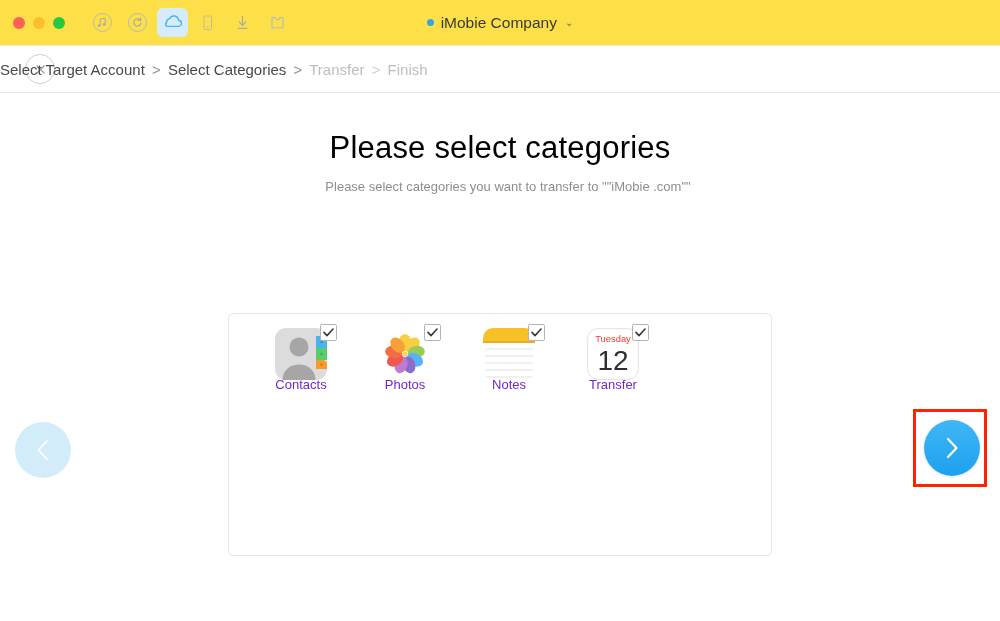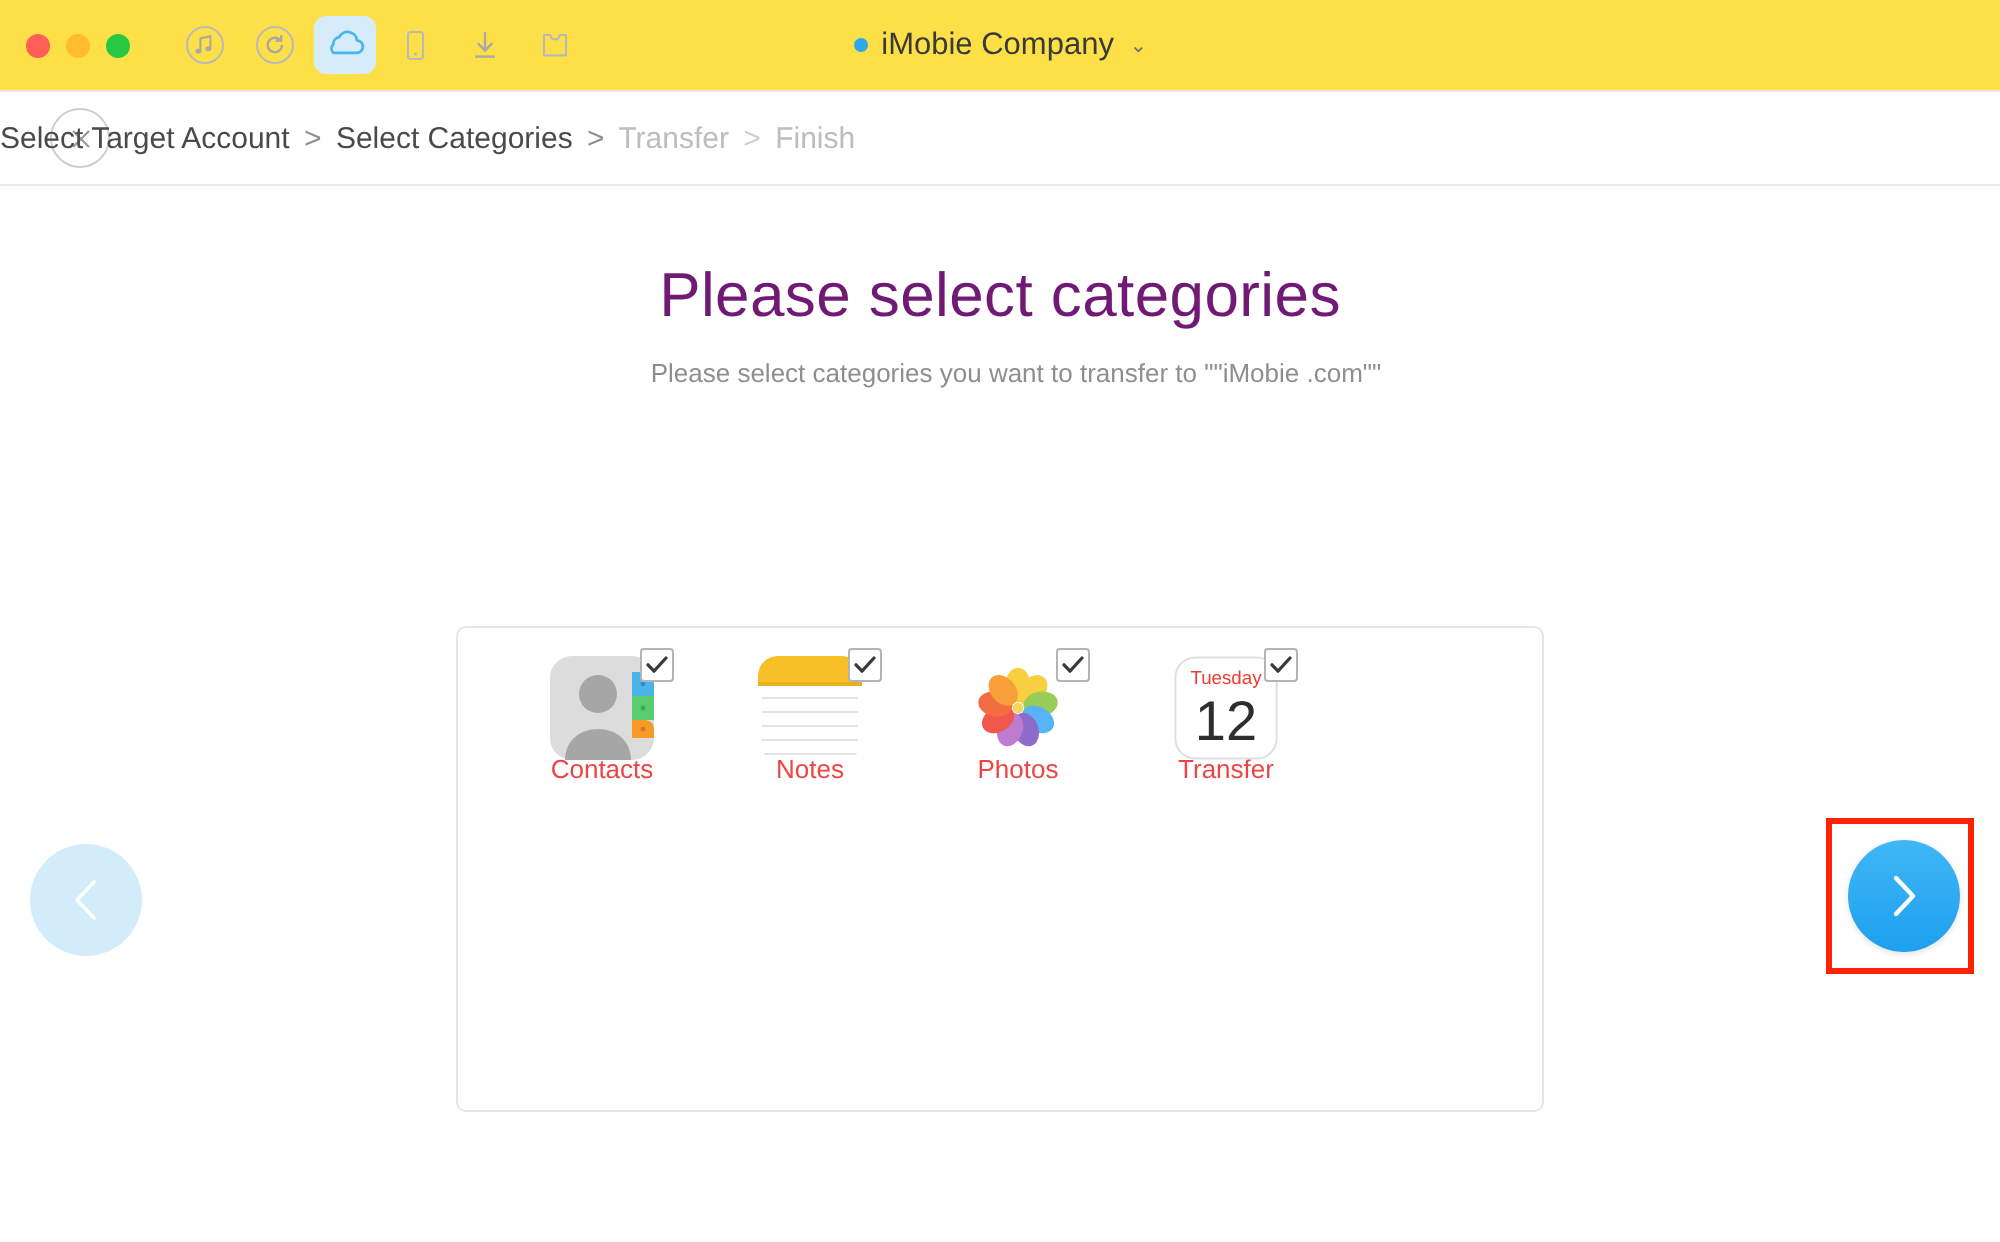--- a/index.html
+++ b/index.html
@@ -123,21 +123,21 @@
   
   .main {
     position: relative;
     height: 529px;
     background: #ffffff;
   }
   .heading {
     text-align: center;
     font-size: 31px;
     font-weight: 400;
-    color: #701a75;
+    color: #000000;
     margin: 0;
     padding-top: 37px;
     letter-spacing: 0.2px;
   }
   .subheading {
     text-align: center;
     font-size: 13px;
     color: #8e8e8e;
     margin: 13px 0 0 0;
     padding-left: 16px;
@@ -167,21 +167,21 @@
     cursor: pointer;
   }
   .cat-icon-wrap {
     position: relative;
     width: 52px;
     height: 35px;
   }
   .cat-label {
     margin-top: 14px;
     font-size: 13px;
-    color: #ef4444;
+    color: #6d28d9;
   }
   .checkbox {
     position: absolute;
     right: -10px;
     top: -4px;
     width: 17px;
     height: 17px;
     background: #ffffff;
     border: 1px solid #b4b4b4;
     border-radius: 2px;
@@ -324,20 +324,46 @@
             <circle cx="46.5" cy="26" r="1.2" fill="#3ea84f"></circle>
             <circle cx="46.5" cy="36.6" r="1.2" fill="#d07a18"></circle>
           </svg>
           <span class="checkbox">
             <svg width="11" height="9" viewBox="0 0 11 9">
               <path d="M1 4.4l3 3.2L10 1" fill="none" stroke="#3a3a3a" stroke-width="1.6" stroke-linecap="round" stroke-linejoin="round"></path>
             </svg>
           </span>
         </div>
         <span class="cat-label">Contacts</span>
+      </div>
+
+      <div class="cat">
+        <div class="cat-icon-wrap">
+          <svg class="ic" viewBox="0 0 52 52">
+            <rect x="0" y="0" width="52" height="52" rx="11" fill="#ffffff"></rect>
+            <g opacity="0.88">
+              <ellipse cx="26" cy="14.5" rx="6.2" ry="8.6" fill="#f7c927"></ellipse>
+              <ellipse cx="26" cy="14.5" rx="6.2" ry="8.6" fill="#f7c927" transform="rotate(40 26 26)"></ellipse>
+              <ellipse cx="26" cy="14.5" rx="6.2" ry="8.6" fill="#8cc63f" transform="rotate(80 26 26)"></ellipse>
+              <ellipse cx="26" cy="14.5" rx="6.2" ry="8.6" fill="#3fa9f5" transform="rotate(120 26 26)"></ellipse>
+              <ellipse cx="26" cy="14.5" rx="6.2" ry="8.6" fill="#7e57c2" transform="rotate(160 26 26)"></ellipse>
+              <ellipse cx="26" cy="14.5" rx="6.2" ry="8.6" fill="#b56ac8" transform="rotate(200 26 26)"></ellipse>
+              <ellipse cx="26" cy="14.5" rx="6.2" ry="8.6" fill="#ef4136" transform="rotate(240 26 26)"></ellipse>
+              <ellipse cx="26" cy="14.5" rx="6.2" ry="8.6" fill="#f15a29" transform="rotate(280 26 26)"></ellipse>
+              <ellipse cx="26" cy="14.5" rx="6.2" ry="8.6" fill="#f7931e" transform="rotate(320 26 26)"></ellipse>
+            </g>
+            <circle cx="26" cy="26" r="2.6" fill="#f2d24a" opacity="0.9"></circle>
+          </svg>
+          <span class="checkbox">
+            <svg width="11" height="9" viewBox="0 0 11 9">
+              <path d="M1 4.4l3 3.2L10 1" fill="none" stroke="#3a3a3a" stroke-width="1.6" stroke-linecap="round" stroke-linejoin="round"></path>
+            </svg>
+          </span>
+        </div>
+        <span class="cat-label">Photos</span>
       </div>
 
       <div class="cat">
         <div class="cat-icon-wrap">
           <svg class="ic" viewBox="0 0 52 52">
             <defs>
               <clipPath id="noteclip">
                   <rect x="0" y="0" width="52" height="52" rx="10"></rect>
                 </clipPath>
             </defs>
@@ -359,46 +385,20 @@
               <path d="M1 4.4l3 3.2L10 1" fill="none" stroke="#3a3a3a" stroke-width="1.6" stroke-linecap="round" stroke-linejoin="round"></path>
             </svg>
           </span>
         </div>
         <span class="cat-label">Notes</span>
       </div>
 
       <div class="cat">
         <div class="cat-icon-wrap">
           <svg class="ic" viewBox="0 0 52 52">
-            <rect x="0" y="0" width="52" height="52" rx="11" fill="#ffffff"></rect>
-            <g opacity="0.88">
-              <ellipse cx="26" cy="14.5" rx="6.2" ry="8.6" fill="#f7c927"></ellipse>
-              <ellipse cx="26" cy="14.5" rx="6.2" ry="8.6" fill="#f7c927" transform="rotate(40 26 26)"></ellipse>
-              <ellipse cx="26" cy="14.5" rx="6.2" ry="8.6" fill="#8cc63f" transform="rotate(80 26 26)"></ellipse>
-              <ellipse cx="26" cy="14.5" rx="6.2" ry="8.6" fill="#3fa9f5" transform="rotate(120 26 26)"></ellipse>
-              <ellipse cx="26" cy="14.5" rx="6.2" ry="8.6" fill="#7e57c2" transform="rotate(160 26 26)"></ellipse>
-              <ellipse cx="26" cy="14.5" rx="6.2" ry="8.6" fill="#b56ac8" transform="rotate(200 26 26)"></ellipse>
-              <ellipse cx="26" cy="14.5" rx="6.2" ry="8.6" fill="#ef4136" transform="rotate(240 26 26)"></ellipse>
-              <ellipse cx="26" cy="14.5" rx="6.2" ry="8.6" fill="#f15a29" transform="rotate(280 26 26)"></ellipse>
-              <ellipse cx="26" cy="14.5" rx="6.2" ry="8.6" fill="#f7931e" transform="rotate(320 26 26)"></ellipse>
-            </g>
-            <circle cx="26" cy="26" r="2.6" fill="#f2d24a" opacity="0.9"></circle>
-          </svg>
-          <span class="checkbox">
-            <svg width="11" height="9" viewBox="0 0 11 9">
-              <path d="M1 4.4l3 3.2L10 1" fill="none" stroke="#3a3a3a" stroke-width="1.6" stroke-linecap="round" stroke-linejoin="round"></path>
-            </svg>
-          </span>
-        </div>
-        <span class="cat-label">Photos</span>
-      </div>
-
-      <div class="cat">
-        <div class="cat-icon-wrap">
-          <svg class="ic" viewBox="0 0 52 52">
             <rect x="0.7" y="0.7" width="50.6" height="50.6" rx="10" fill="#ffffff" stroke="#e0e0e0" stroke-width="1"></rect>
             <text x="26" y="14" text-anchor="middle" font-family="Liberation Sans, sans-serif" font-size="9.4" fill="#ef3b2d">Tuesday</text>
             <text x="26" y="42" text-anchor="middle" font-family="Liberation Sans, sans-serif" font-size="28" fill="#2e2e2e" style="font-weight:300">12</text>
           </svg>
           <span class="checkbox">
             <svg width="11" height="9" viewBox="0 0 11 9">
               <path d="M1 4.4l3 3.2L10 1" fill="none" stroke="#3a3a3a" stroke-width="1.6" stroke-linecap="round" stroke-linejoin="round"></path>
             </svg>
           </span>
         </div>

